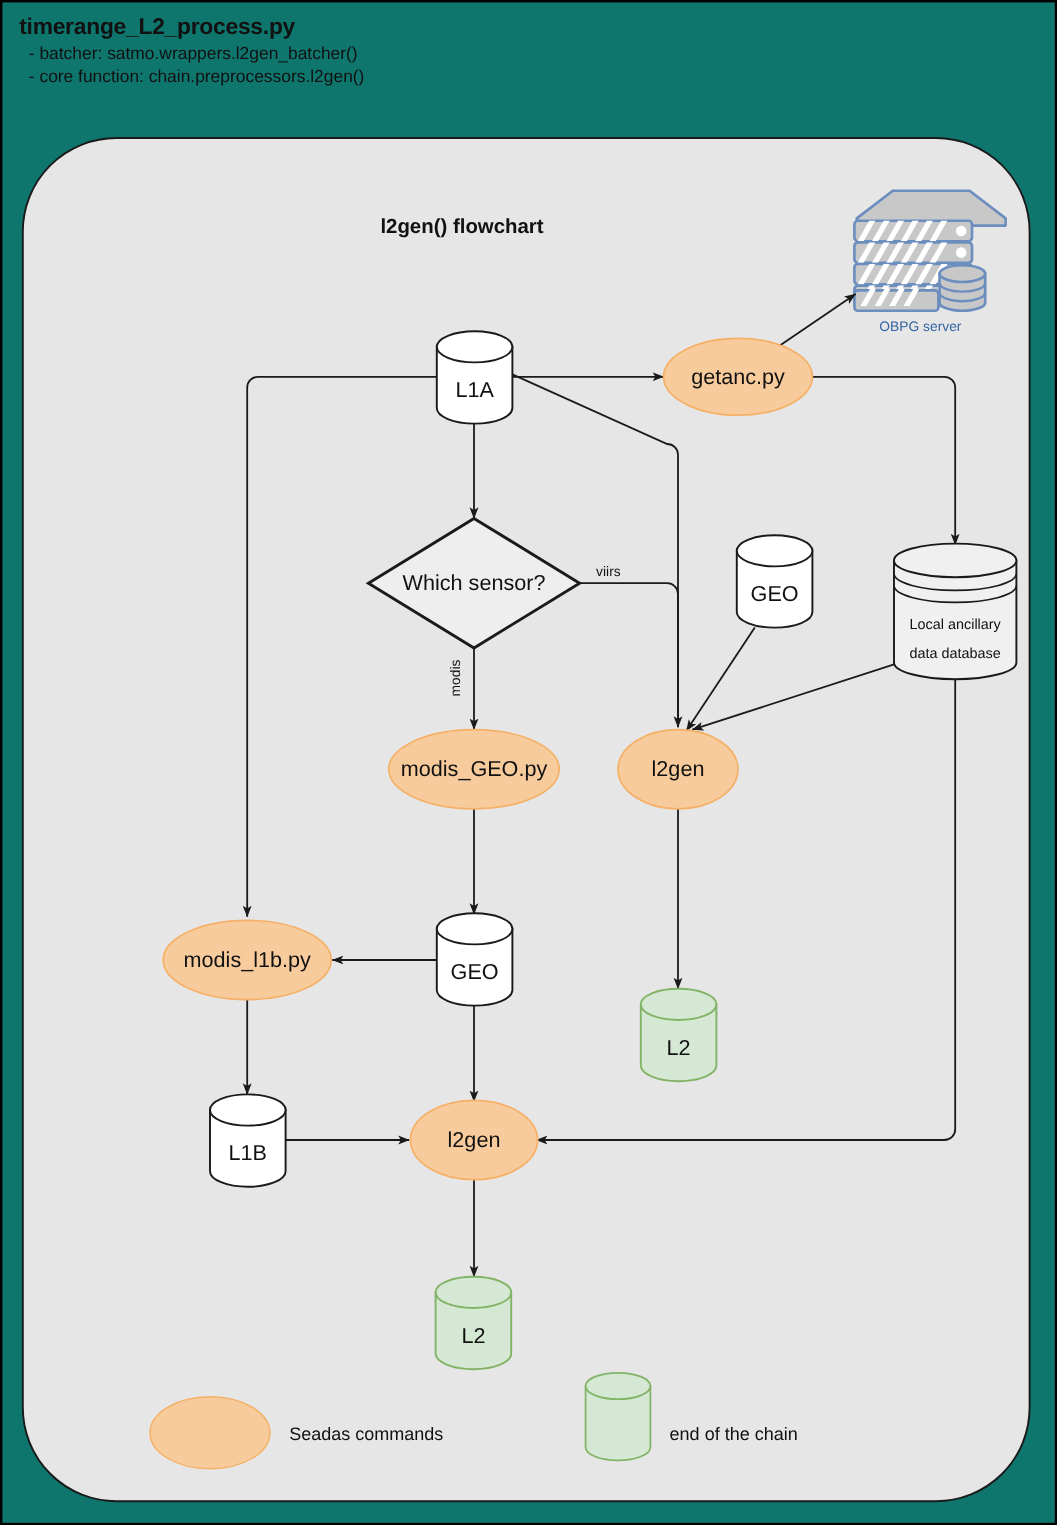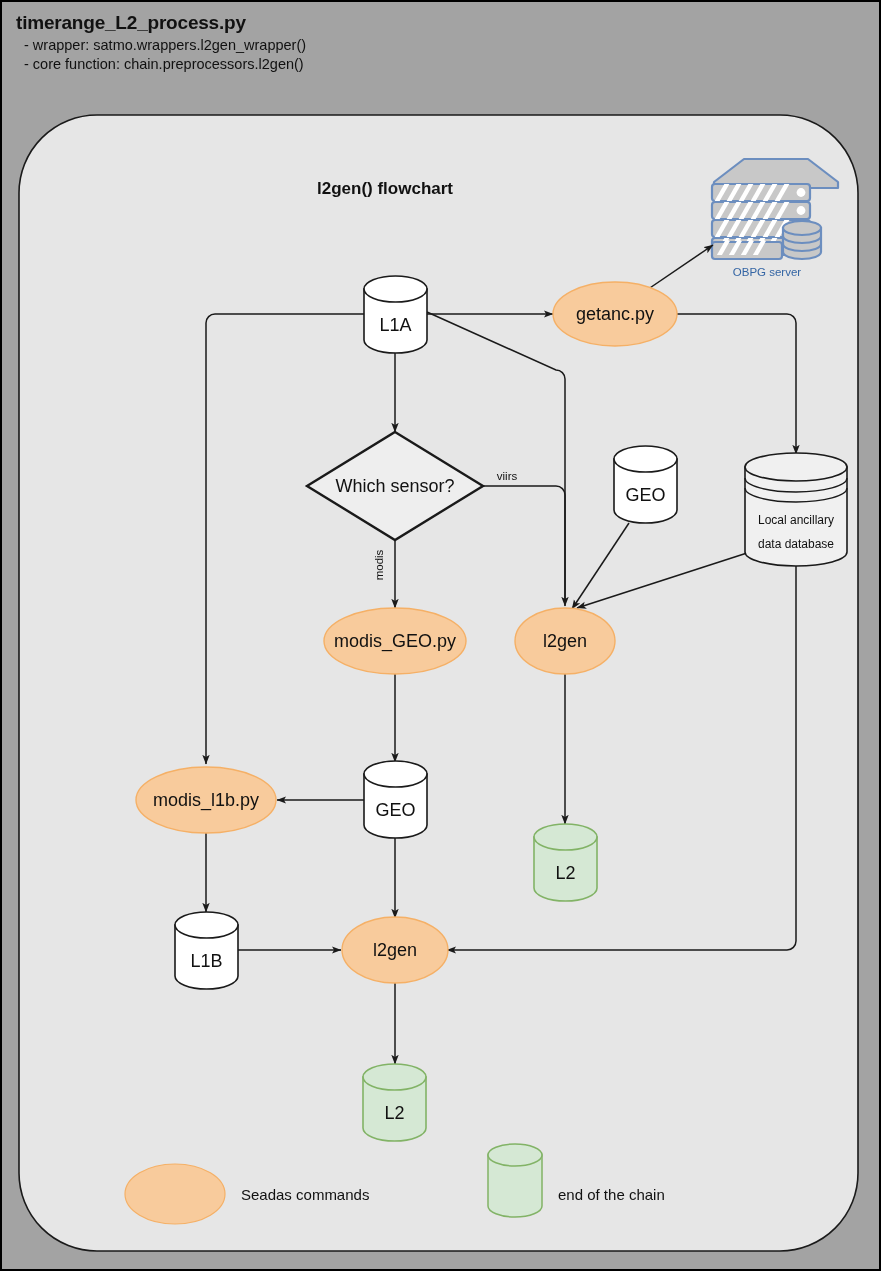--- a/index.html
+++ b/index.html
@@ -1,37 +1,37 @@
 <!DOCTYPE html>
 <html><head>
 <meta charset="utf-8">
 <style>
   html,body{margin:0;padding:0;background:#f0f0f0;}
   body{width:881px;height:1271px;font-family:"Liberation Sans",sans-serif;overflow:hidden;}
-  #root{position:relative;width:881px;height:1271px;box-sizing:border-box;border:2px solid #000;background:#a3a3a3;}
+  #root{position:relative;width:881px;height:1271px;box-sizing:border-box;border:2px solid #000;background:#0f766e;}
   .hdr{position:absolute;left:14px;top:10px;}
   .hdr-title{font-size:19px;font-weight:bold;color:#111;letter-spacing:-0.2px;}
   .hdr-line{font-size:14.5px;color:#111;margin-top:3px;padding-left:8px;}
   svg{position:absolute;left:0;top:0;}
   text{font-family:"Liberation Sans",sans-serif;fill:#111;}
   .nlabel{font-size:18px;text-anchor:middle;dominant-baseline:middle;}
   .nlabel-sm{font-size:12px;text-anchor:middle;dominant-baseline:middle;}
   .elabel{font-size:11.5px;text-anchor:middle;dominant-baseline:middle;}
   .srvlabel{font-size:11.5px;text-anchor:middle;fill:#3465a4;}
   .flowtitle{font-size:17px;font-weight:bold;text-anchor:middle;}
   .leg{font-size:15px;dominant-baseline:middle;}
 </style>
 </head>
 <body>
 
 <div id="root">
 
   <div class="hdr">
     <div class="hdr-title">timerange_L2_process.py</div>
-    <div class="hdr-line">- wrapper: satmo.wrappers.l2gen_wrapper()</div>
+    <div class="hdr-line">- batcher: satmo.wrappers.l2gen_batcher()</div>
     <div class="hdr-line">- core function: chain.preprocessors.l2gen()</div>
   </div>
 
   <svg width="881" height="1271" viewBox="0 0 881 1271">
     <defs>
       <marker id="arw" markerWidth="11" markerHeight="11" refX="9.2" refY="4" orient="auto" markerUnits="userSpaceOnUse">
         <path d="M0,0.3 L9.6,4 L0,7.7 L2.3,4 Z" fill="#1a1a1a"></path>
       </marker>
       <marker id="arwb" markerWidth="11" markerHeight="11" refX="1.0" refY="4" orient="auto" markerUnits="userSpaceOnUse">
         <path d="M9.6,0.3 L0,4 L9.6,7.7 L7.3,4 Z" fill="#1a1a1a"></path>

